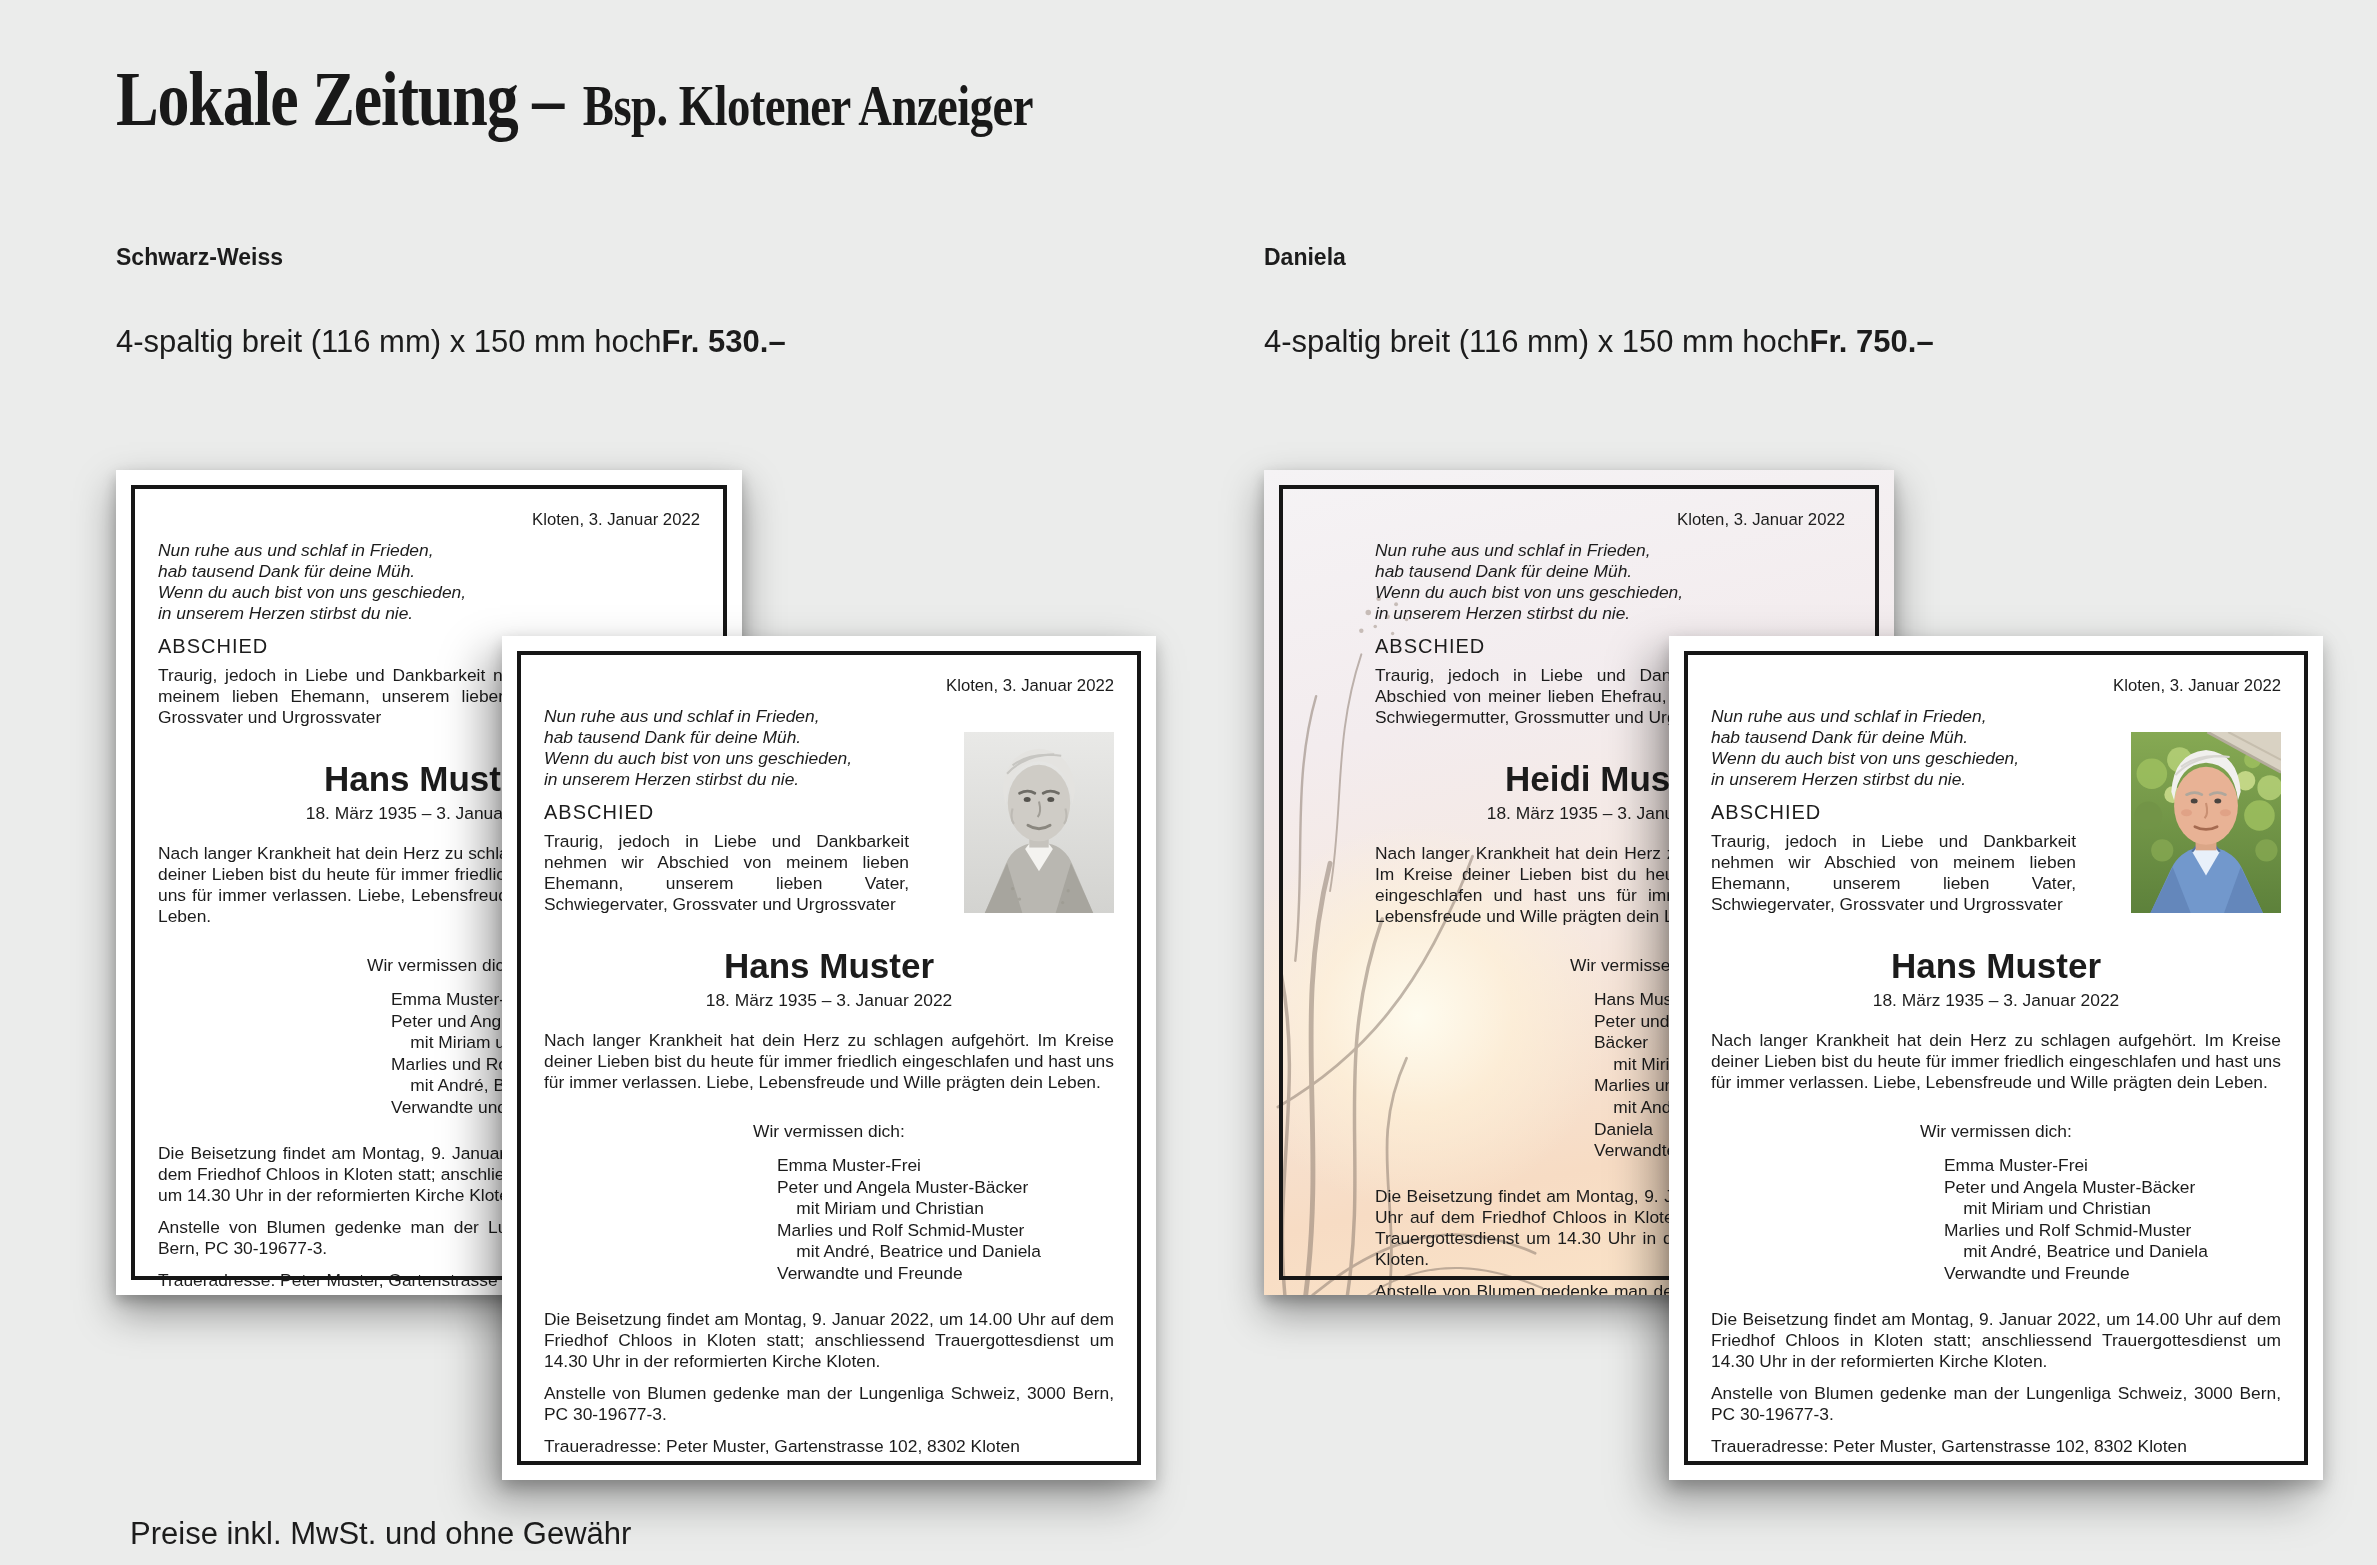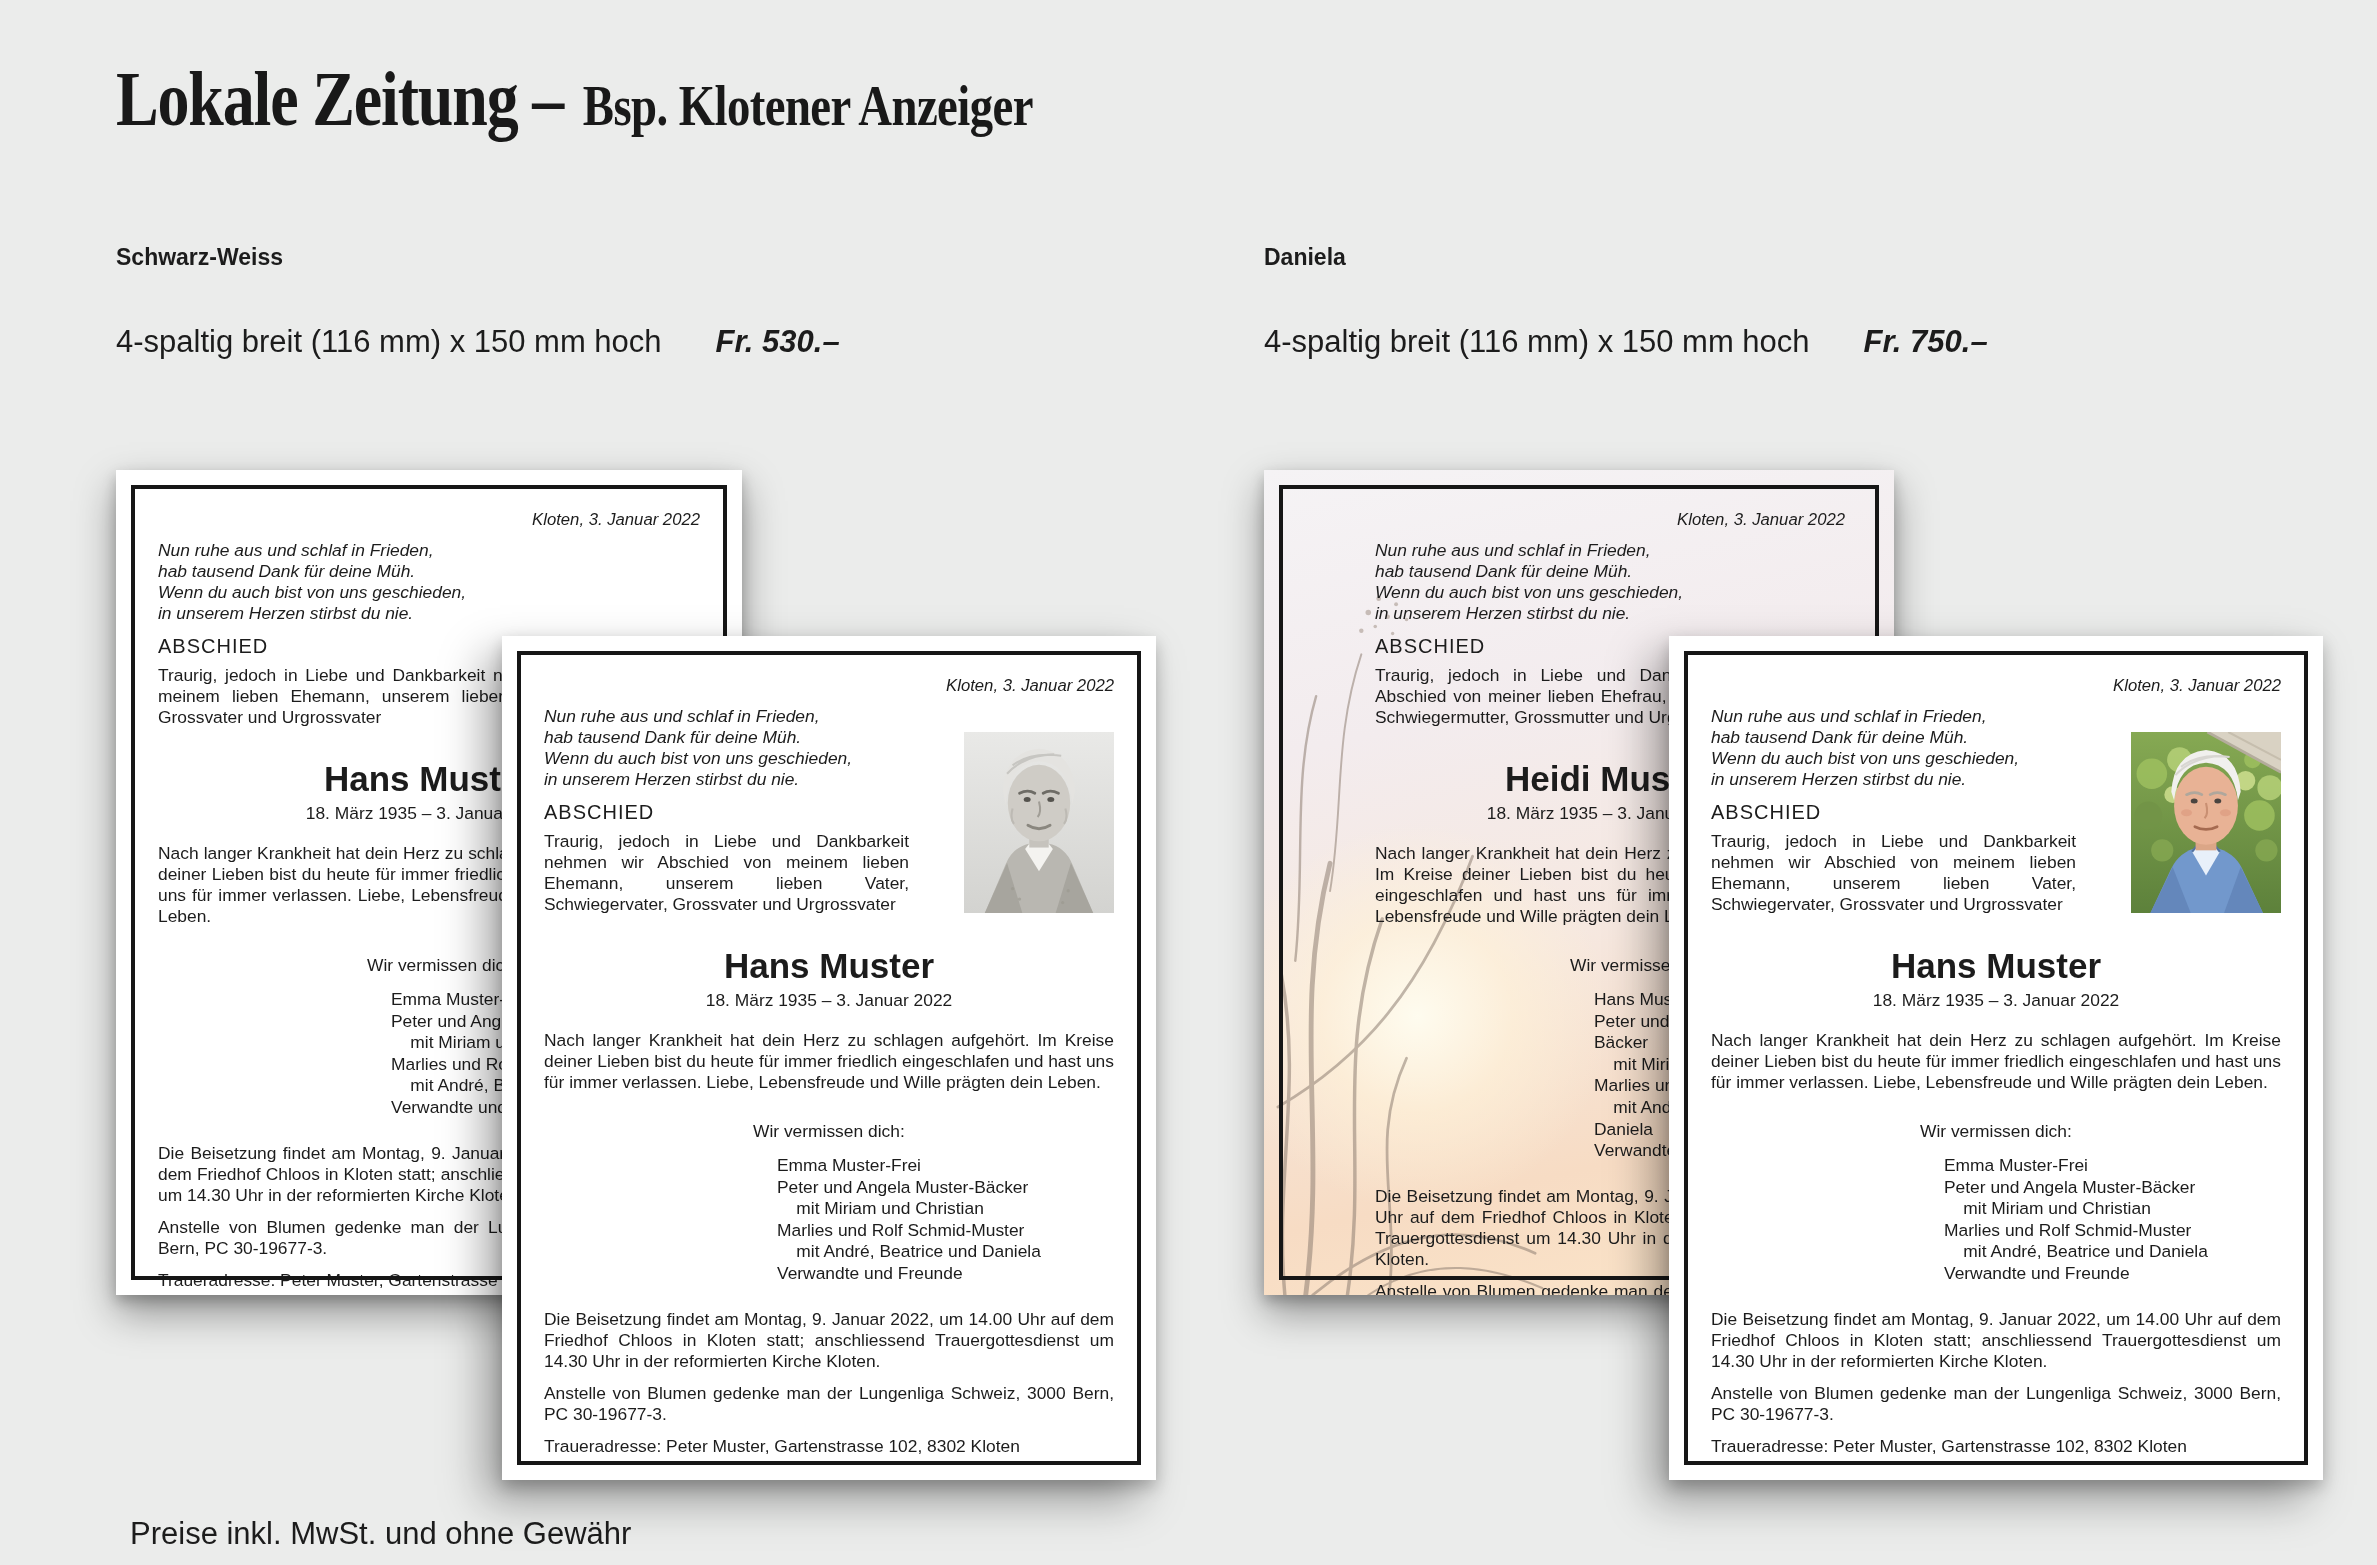--- a/index.html
+++ b/index.html
@@ -12,40 +12,40 @@
   .title-row{
     position:absolute;left:116px;top:54px;display:flex;align-items:baseline;gap:24px;
     font-family:"Liberation Serif",serif;font-weight:700;white-space:nowrap;
     transform:scaleX(.82);transform-origin:left bottom;color:#191919;
   }
   .title-main{font-size:78px;letter-spacing:-1.4px;}
   .title-sub{font-size:57px;letter-spacing:-0.7px;}
 
   .section-head{position:absolute;top:244px;font-size:23px;font-weight:700;}
   .dim-row{position:absolute;top:324px;font-size:31px;display:flex;align-items:baseline;}
-  .dim-row .price{font-weight:700;margin-left:54px;font-style:italic;}
+  .dim-row .price{font-weight:700;}
   #sec-bw .section-head,#sec-bw .dim-row{left:116px;}
   .pos-color{left:1264px !important;}
 
   .footer-note{position:absolute;left:116px;top:1516px;font-size:31px;margin-left:14px;}
 
   
   .card{position:absolute;background:#ffffff;overflow:hidden;}
   .card.back{box-shadow:0 18px 38px rgba(0,0,0,.38),0 5.6px 12.5px rgba(0,0,0,.22);z-index:1;}
   .card.front{box-shadow:-16.7px 19.5px 42px rgba(0,0,0,.35),0 7px 15.3px rgba(0,0,0,.22);z-index:2;}
   #card-bw-back{left:116px;top:470px;width:626px;height:825px;}
   #card-bw-front{left:502px;top:636px;width:654px;height:844px;}
   #card-color-back{left:1264px;top:470px;width:630px;height:825px;}
   #card-color-front{left:1669px;top:636px;width:654px;height:844px;}
 
   .frame{position:absolute;inset:15.3px;border:4.9px solid #161616;pointer-events:none;z-index:5;}
   .content{position:absolute;top:35px;left:42px;right:42px;bottom:0;font-size:17.4px;line-height:21px;z-index:4;}
   .inset .content{left:111px;right:49px;}
 
-  .city-date{text-align:right;font-size:16.7px;margin-top:4.2px;font-style:italic;}
+  .city-date{text-align:right;font-size:16.7px;margin-top:4.2px;}
   .poem{font-style:italic;margin-top:9.7px;white-space:pre-line;}
   .abschied{margin-top:12px;font-size:20px;letter-spacing:1px;}
   p{margin:0;}
   .intro{margin-top:8.4px;text-align:justify;}
   .intro.narrow{width:365px;}
   .name{margin:32px 0 0 0;text-align:center;font-size:35px;font-weight:700;line-height:1.1;}
   .dates{text-align:center;margin-top:4.2px;}
   .eulogy{margin-top:19.5px;text-align:justify;}
   .miss-block{margin-top:28px;margin-left:209px;}
   .inset .miss-block{margin-left:195px;}

